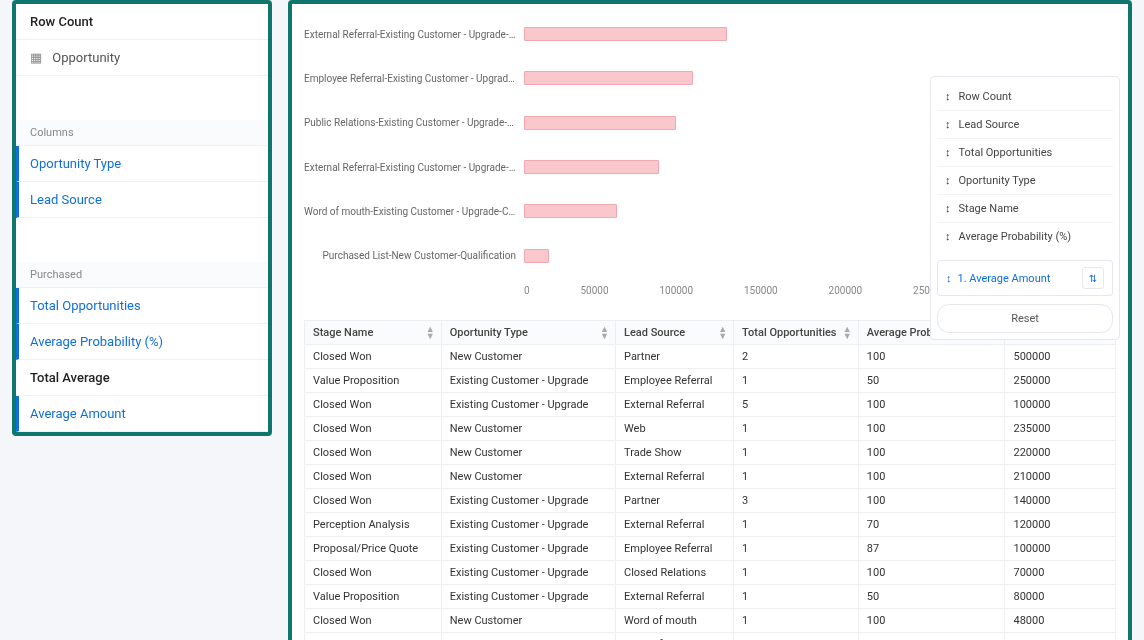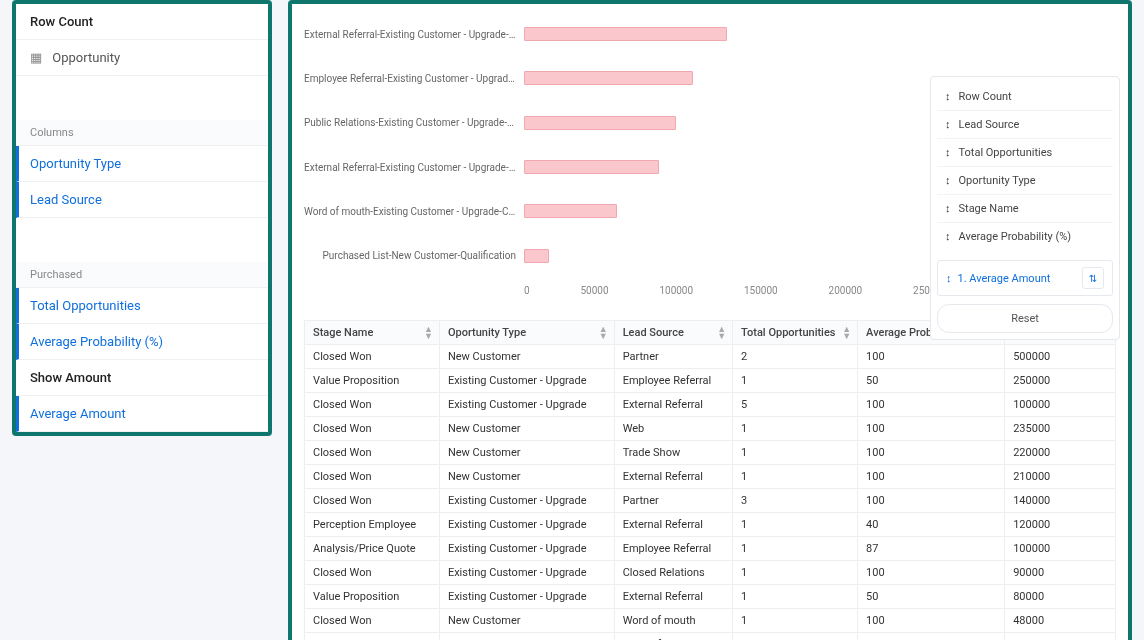--- a/index.html
+++ b/index.html
@@ -56,21 +56,21 @@
       </div>
       <div class="side-item small-label">Columns</div>
       <div id="sidebar-columns">
           <div class="side-item blue">Oportunity Type</div>
           <div class="side-item blue">Lead Source</div>
         </div>
       <div class="side-item small-label">Purchased</div>
       <div id="sidebar-aggs">
           <div class="side-item blue">Total Opportunities</div>
           <div class="side-item blue">Average Probability (%)</div>
-          <div class="side-item black">Show Amount</div>
+          <div class="side-item black">Total Average</div>
           <div class="side-item blue">Average Amount</div>
         </div>
     </div>
   </div>
 
   <div class="main">
     <div class="card" style="position:relative; padding:8px 12px 12px 12px;">
       <div class="chart-area">
         <div class="chart-rows" id="chart-rows">
             <div class="chart-row">
@@ -221,42 +221,42 @@
             </tr>
             <tr>
               <td>Closed Won</td>
               <td>Existing Customer - Upgrade</td>
               <td>Partner</td>
               <td>3</td>
               <td>100</td>
               <td>140000</td>
             </tr>
             <tr>
-              <td>Perception Employee</td>
-              <td>Existing Customer - Upgrade</td>
-              <td>External Referral</td>
-              <td>1</td>
-              <td>40</td>
+              <td>Perception Analysis</td>
+              <td>Existing Customer - Upgrade</td>
+              <td>External Referral</td>
+              <td>1</td>
+              <td>70</td>
               <td>120000</td>
             </tr>
             <tr>
-              <td>Analysis/Price Quote</td>
+              <td>Proposal/Price Quote</td>
               <td>Existing Customer - Upgrade</td>
               <td>Employee Referral</td>
               <td>1</td>
               <td>87</td>
               <td>100000</td>
             </tr>
             <tr>
               <td>Closed Won</td>
               <td>Existing Customer - Upgrade</td>
               <td>Closed Relations</td>
               <td>1</td>
               <td>100</td>
-              <td>90000</td>
+              <td>70000</td>
             </tr>
             <tr>
               <td>Value Proposition</td>
               <td>Existing Customer - Upgrade</td>
               <td>External Referral</td>
               <td>1</td>
               <td>50</td>
               <td>80000</td>
             </tr>
             <tr>

